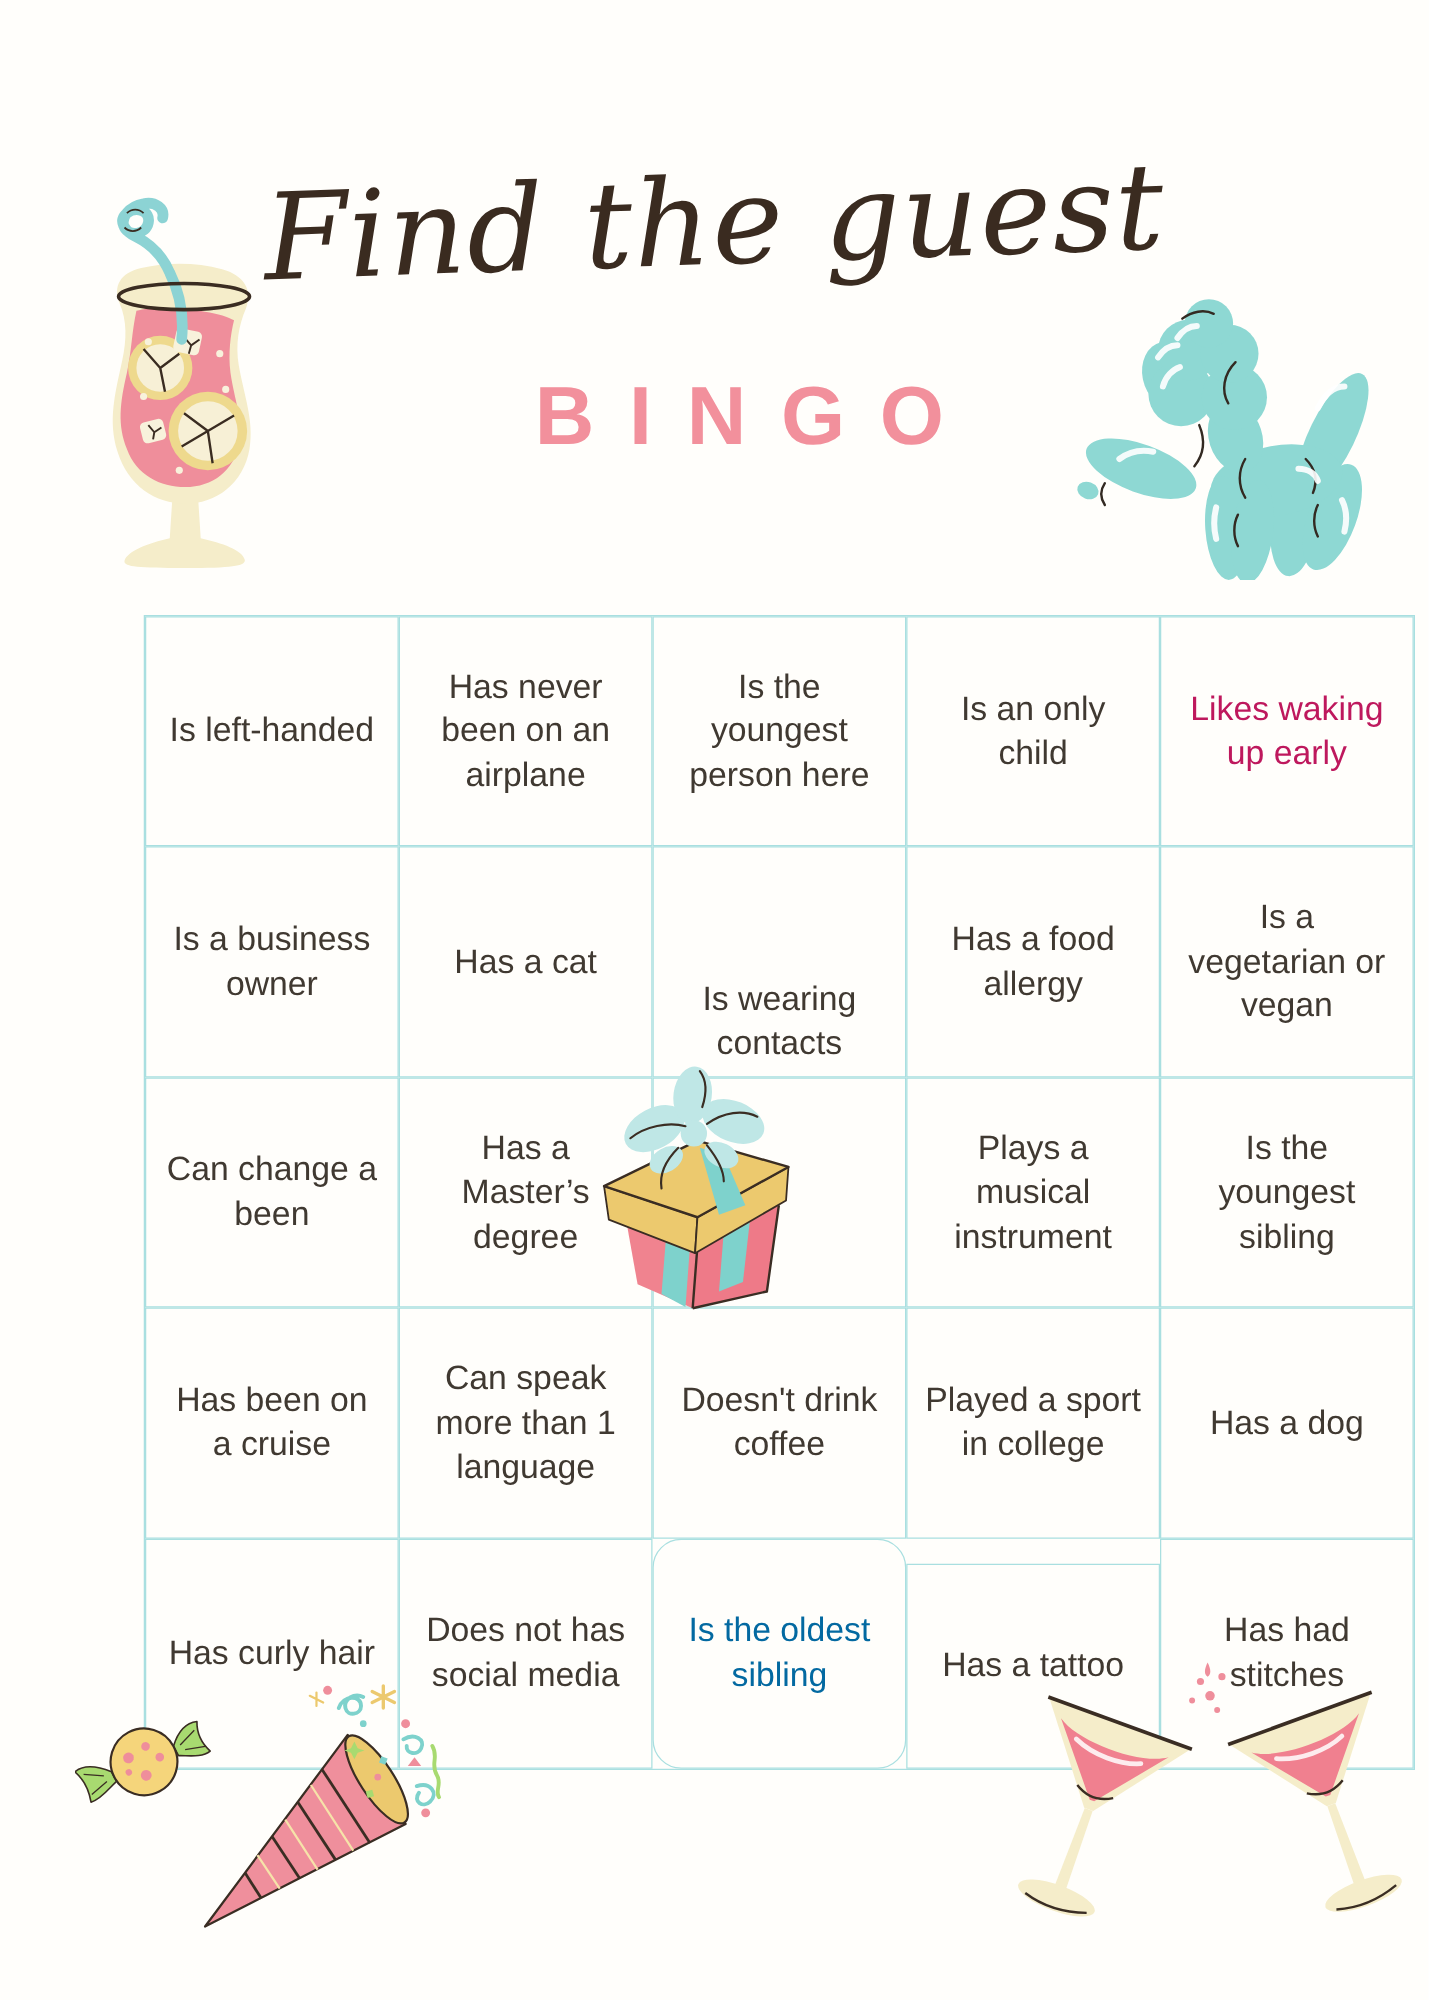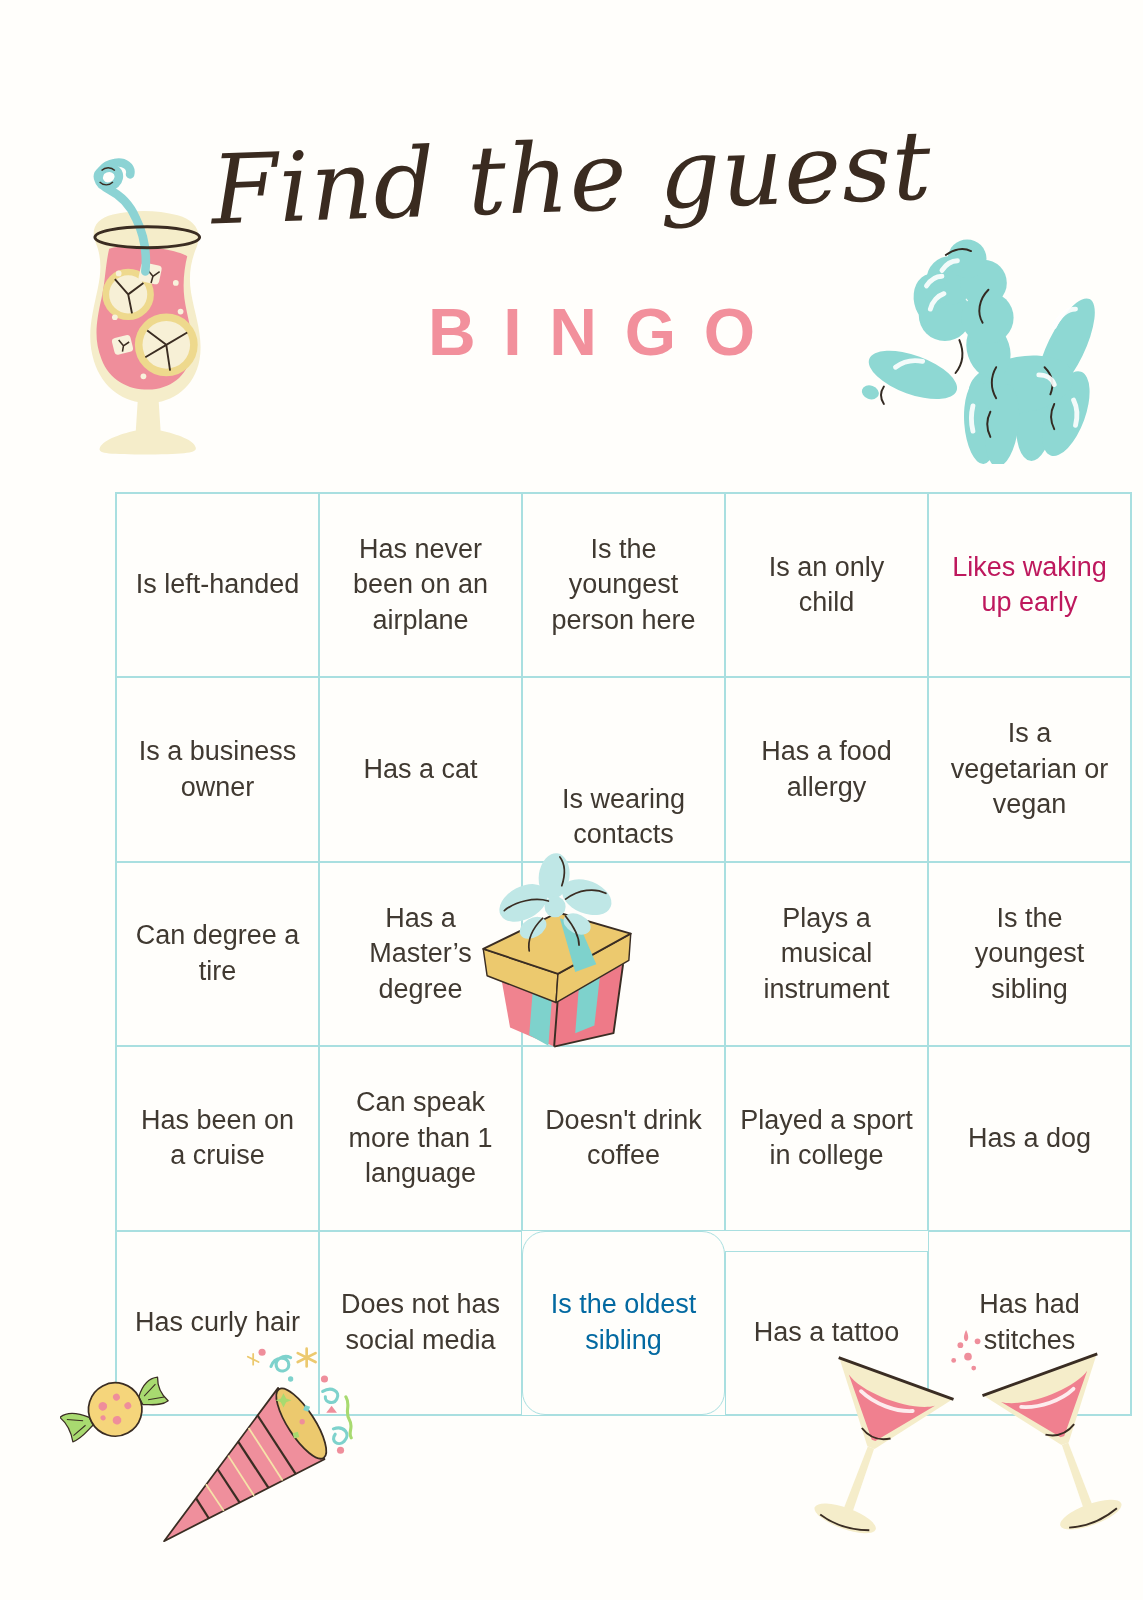--- a/index.html
+++ b/index.html
@@ -137,21 +137,21 @@
       <div class="cell" style="color: rgb(64, 57, 49); align-items: flex-end;">
         <span>Is wearing contacts</span>
       </div>
       <div class="cell" style="color: rgb(64, 57, 49);">
         <span>Has a food allergy</span>
       </div>
       <div class="cell" style="color: rgb(64, 57, 49);">
         <span>Is a vegetarian or vegan</span>
       </div>
       <div class="cell" style="color: rgb(64, 57, 49);">
-        <span>Can degree a tire</span>
+        <span>Can change a been</span>
       </div>
       <div class="cell" style="color: rgb(64, 57, 49);">
         <span>Has a Master’s degree</span>
       </div>
       <div class="cell free" style="color: rgb(64, 57, 49);">
         <span></span>
       </div>
       <div class="cell" style="color: rgb(64, 57, 49);">
         <span>Plays a musical instrument</span>
       </div>

